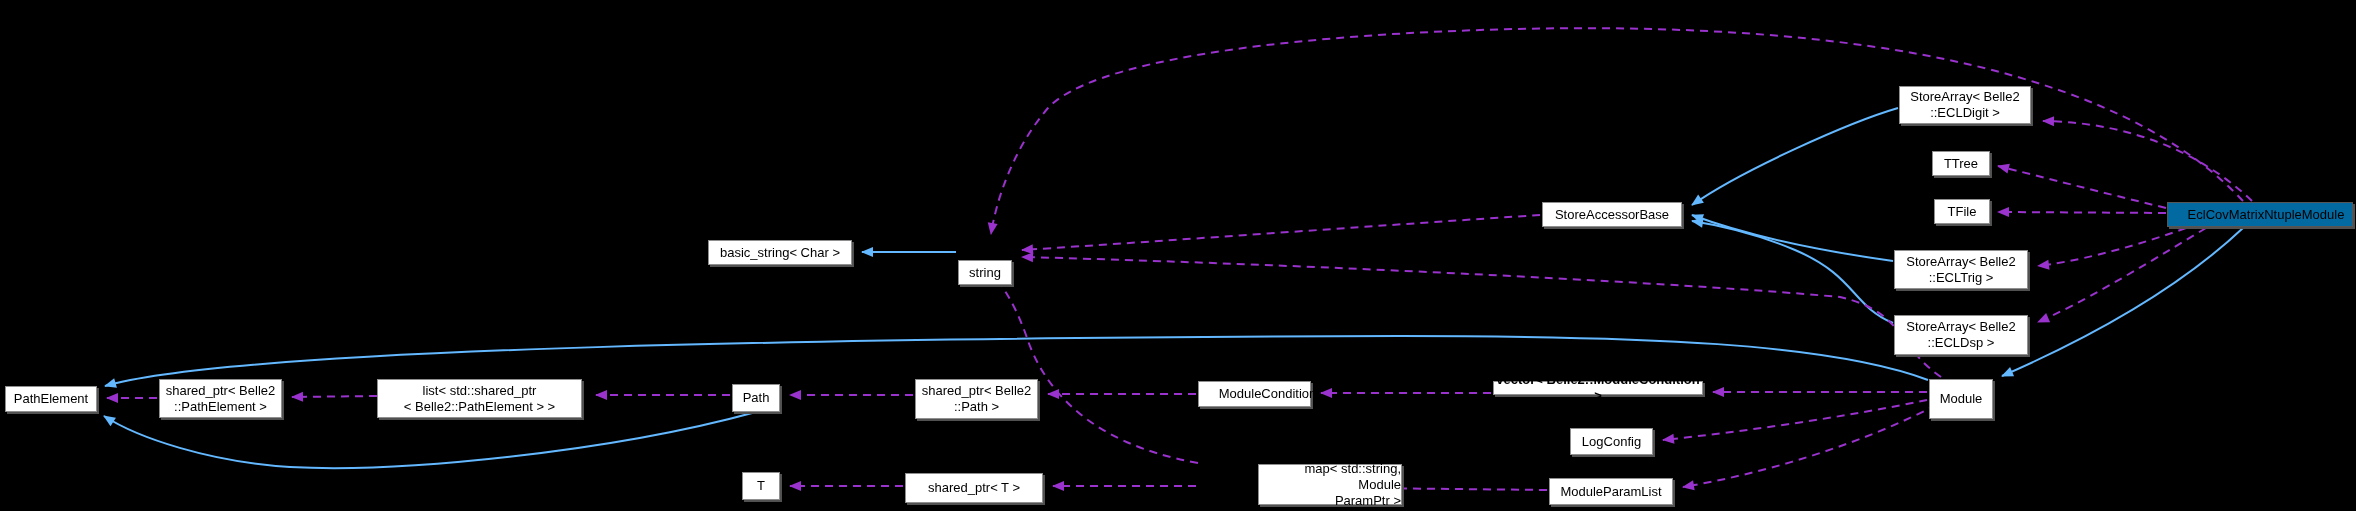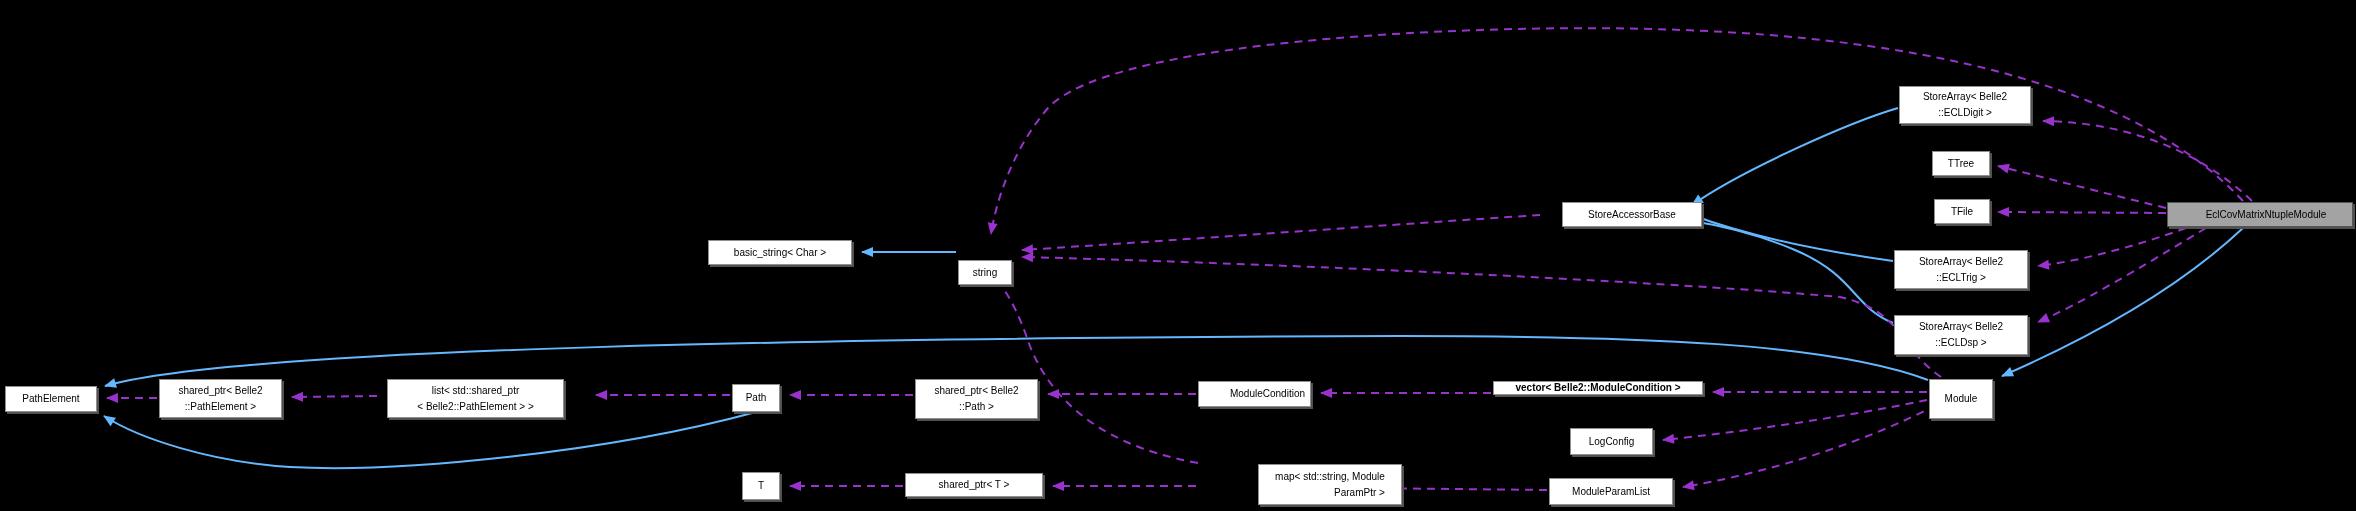--- a/index.html
+++ b/index.html
@@ -11,29 +11,29 @@
     overflow:hidden;
   }
   .edges{position:absolute;left:0;top:0;width:2356px;height:511px;}
   .node{
     position:absolute;
     box-sizing:border-box;
     background:#ffffff;
     border:1px solid #8f8f8f;
     box-shadow:2px 2px 0 #515151;
     color:#000000;
-    font-size:10px;
+    font-size:13px;
     line-height:16px;
     display:flex;align-items:center;justify-content:center;
     text-align:center;
     white-space:pre-line;
     z-index:2;
   }
   .node.main{
-    background:#a3a3a3;
+    background:#0369a1;
     border-color:#565656;
     padding-left:12px;
   }
   .usage{stroke:#9a32cd;stroke-width:2;fill:none;stroke-dasharray:8,6;}
   .inherit{stroke:#63b8ff;stroke-width:2;fill:none;}
 </style>
 </head>
 <body>
 
 <div class="canvas">
@@ -77,38 +77,38 @@
     <path class="usage" d="M 1196 486 L 1053 486" marker-end="url(#ma)"></path>
     <path class="usage" d="M 903 486 L 790 486" marker-end="url(#ma)"></path>
     <path class="usage" d="M 1198 463 C 1085 443, 1042 385, 1026 335 C 1012 296, 998 282, 992 272" marker-end="url(#ma)"></path>
   </svg>
 
   <div class="node main" style="left:2167px;top:202px;width:186px;height:25px;">EclCovMatrixNtupleModule</div>
   <div class="node" style="left:1899px;top:86px;width:132px;height:38px;">StoreArray&lt; Belle2
 ::ECLDigit &gt;</div>
   <div class="node" style="left:1932px;top:151px;width:58px;height:25px;">TTree</div>
   <div class="node" style="left:1934px;top:199px;width:56px;height:25px;">TFile</div>
-  <div class="node" style="left:1542px;top:202px;width:140px;height:25px;margin-left:20px;">StoreAccessorBase</div>
+  <div class="node" style="left:1542px;top:202px;width:140px;height:25px;">StoreAccessorBase</div>
   <div class="node" style="left:1894px;top:250px;width:134px;height:39px;">StoreArray&lt; Belle2
 ::ECLTrig &gt;</div>
   <div class="node" style="left:1894px;top:315px;width:134px;height:40px;">StoreArray&lt; Belle2
 ::ECLDsp &gt;</div>
   <div class="node" style="left:708px;top:240px;width:144px;height:25px;">basic_string&lt; Char &gt;</div>
   <div class="node" style="left:958px;top:240px;width:54px;height:25px;margin-top:20px;">string</div>
   <div class="node" style="left:5px;top:386px;width:92px;height:26px;">PathElement</div>
   <div class="node" style="left:159px;top:379px;width:123px;height:39px;">shared_ptr&lt; Belle2
 ::PathElement &gt;</div>
-  <div class="node" style="left:387px;top:379px;width:177px;height:39px;">list&lt; std::shared_ptr
+  <div class="node" style="left:377px;top:379px;width:205px;height:39px;">list&lt; std::shared_ptr
 &lt; Belle2::PathElement &gt; &gt;</div>
   <div class="node" style="left:732px;top:384px;width:48px;height:28px;">Path</div>
   <div class="node" style="left:915px;top:379px;width:123px;height:40px;">shared_ptr&lt; Belle2
 ::Path &gt;</div>
   <div class="node" style="left:1198px;top:381px;width:113px;height:26px;padding-left:26px;">ModuleCondition</div>
   <div class="node" style="left:1493px;top:381px;width:210px;height:14px;font-weight:bold;">vector&lt; Belle2::ModuleCondition &gt;</div>
   <div class="node" style="left:1929px;top:379px;width:64px;height:40px;">Module</div>
   <div class="node" style="left:1570px;top:428px;width:83px;height:27px;">LogConfig</div>
   <div class="node" style="left:1549px;top:478px;width:124px;height:27px;">ModuleParamList</div>
   <div class="node" style="left:1258px;top:464px;width:144px;height:41px;text-align:right;">map&lt; std::string, Module
 ParamPtr &gt;</div>
   <div class="node" style="left:742px;top:472px;width:38px;height:28px;">T</div>
-  <div class="node" style="left:905px;top:473px;width:138px;height:24px;">shared_ptr&lt; T &gt;</div>
+  <div class="node" style="left:905px;top:473px;width:138px;height:30px;">shared_ptr&lt; T &gt;</div>
 
 </div>
 
 </body></html>

